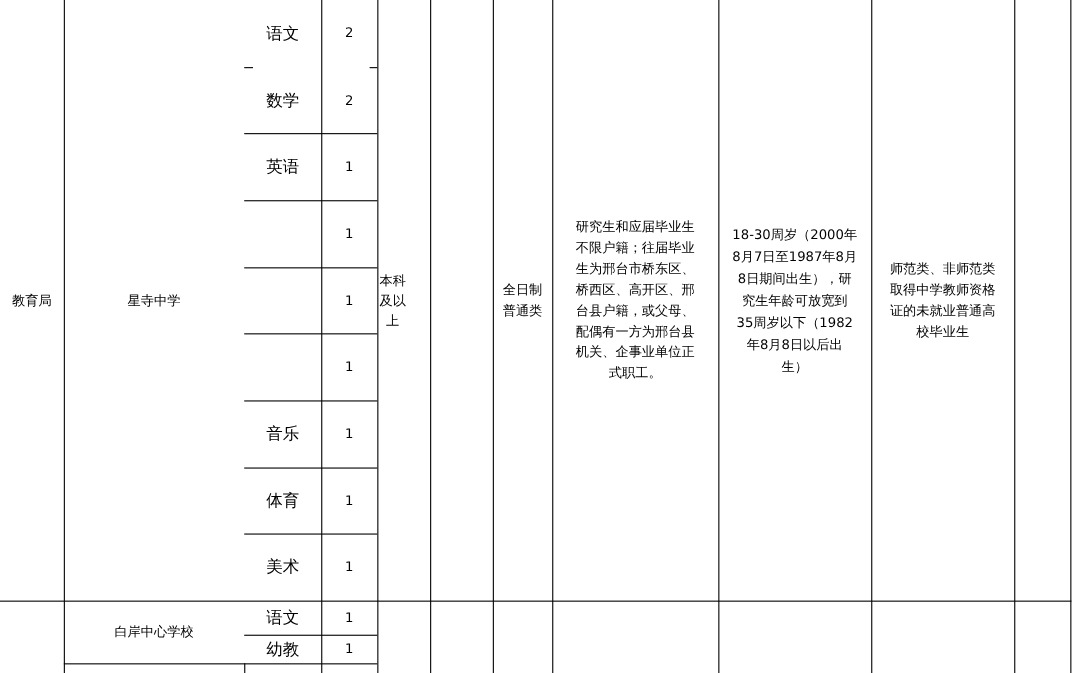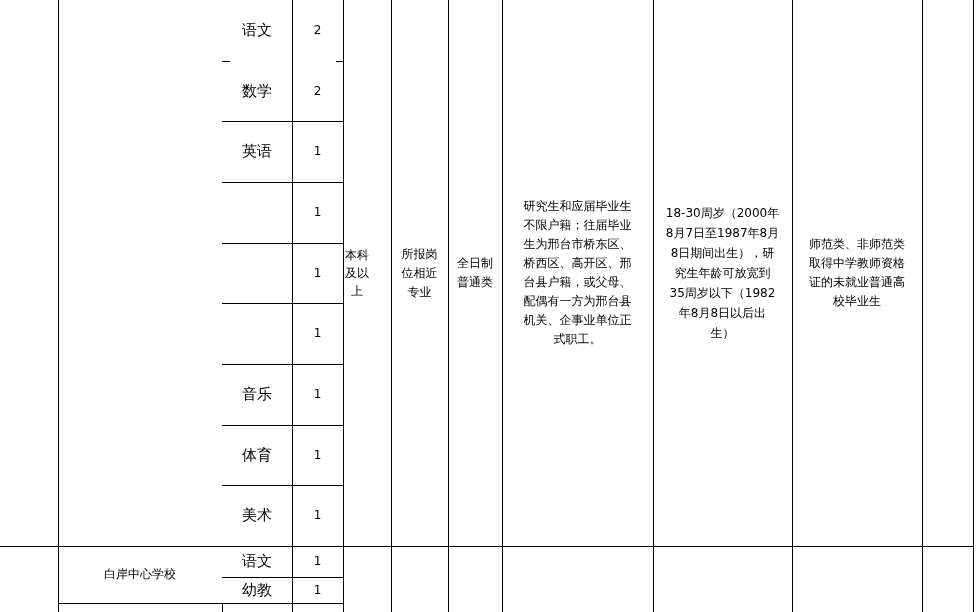--- a/index.html
+++ b/index.html
@@ -42,21 +42,23 @@
   <i class="hl" style="left:222px;top:182px;width:121px"></i>
   <i class="hl" style="left:222px;top:243px;width:121px"></i>
   <i class="hl" style="left:222px;top:303px;width:121px"></i>
   <i class="hl" style="left:222px;top:364px;width:121px"></i>
   <i class="hl" style="left:222px;top:425px;width:121px"></i>
   <i class="hl" style="left:222px;top:485px;width:121px"></i>
   <i class="hl" style="left:0;top:546px;width:974px"></i>
   <i class="hl" style="left:222px;top:577px;width:121px"></i>
   <i class="hl" style="left:58px;top:603px;width:285px"></i>
 
+  <div class="cell" style="left:0;top:0;width:58px;height:546px">教育局</div>
 
+  <div class="cell" style="left:58px;top:0;width:164px;height:546px">星寺中学</div>
 
   <div class="cell subj" style="top:0;height:61px">语文</div>
   <div class="cell subj" style="top:61px;height:60px">数学</div>
   <div class="cell subj" style="top:121px;height:61px">英语</div>
   <div class="cell subj" style="top:364px;height:61px">音乐</div>
   <div class="cell subj" style="top:425px;height:60px">体育</div>
   <div class="cell subj" style="top:485px;height:61px">美术</div>
 
   <div class="cell cnt" style="top:0;height:61px">2</div>
   <div class="cell cnt" style="top:61px;height:60px">2</div>
@@ -64,23 +66,20 @@
   <div class="cell cnt" style="top:182px;height:61px">1</div>
   <div class="cell cnt" style="top:243px;height:60px">1</div>
   <div class="cell cnt" style="top:303px;height:61px">1</div>
   <div class="cell cnt" style="top:364px;height:61px">1</div>
   <div class="cell cnt" style="top:425px;height:60px">1</div>
   <div class="cell cnt" style="top:485px;height:61px">1</div>
 
   <div class="cell edu" style="left:333px;top:0;width:48px;height:546px">本科
 及以
 上</div>
-  <div class="cell" style="left:391px;top:0;width:57px;height:546px">所报岗
-位相近
-专业</div>
   <div class="cell" style="left:448px;top:0;width:54px;height:546px">全日制
 普通类</div>
   <div class="cell" style="left:502px;top:0;width:151px;height:546px">研究生和应届毕业生
 不限户籍；往届毕业
 生为邢台市桥东区、
 桥西区、高开区、邢
 台县户籍，或父母、
 配偶有一方为邢台县
 机关、企事业单位正
 式职工。</div>

